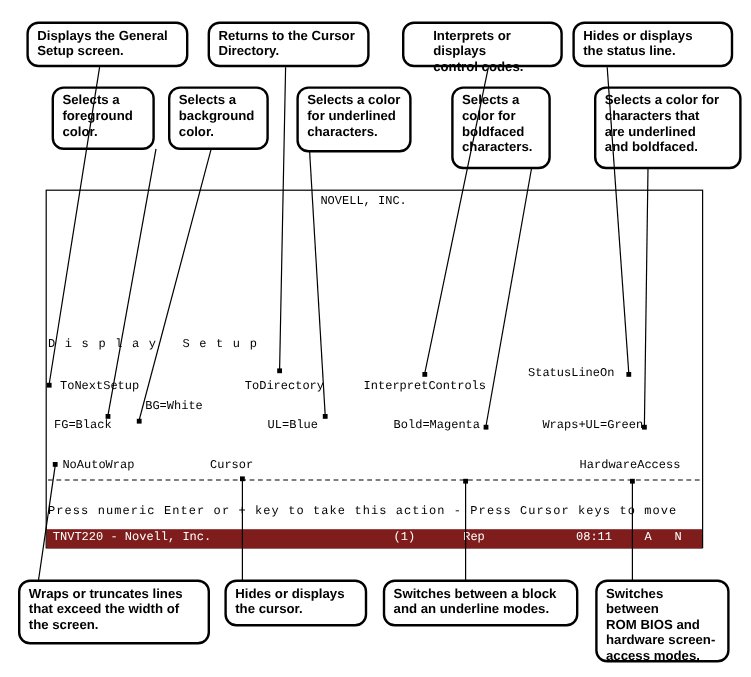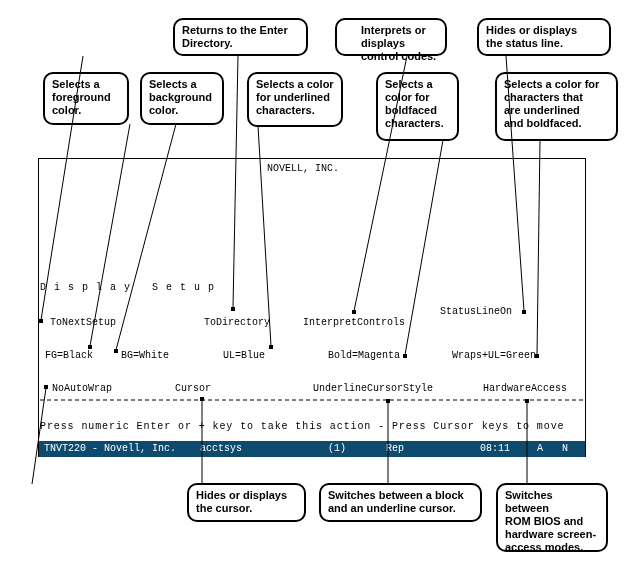--- a/index.html
+++ b/index.html
@@ -23,36 +23,38 @@
   }
   .term {
     position:absolute;
     font:10px/12px "Liberation Mono", "DejaVu Sans Mono", monospace;
     color:#000; white-space:pre;
   }
   .title-spaced { letter-spacing:1px; }
   .hint-line { letter-spacing:0.9px; }
   .statusbar {
     position:absolute; left:39px; top:441px;
-    width:546px; height:16px; background:#0c4a6e;
+    width:546px; height:16px; background:#7f1d1d;
   }
   .statusbar .term { color:#fff; line-height:16px; top:0; }
   svg.overlay {
     position:absolute; left:0; top:0;
     pointer-events:none;
   }
 </style>
 </head>
 <body>
 
 <div class="stage">
 
-  <div class="callout" style="left:173px; top:18px; width:135px; height:38px;">Returns to the Enter
+  <div class="callout" style="left:22px;  top:18px; width:135px; height:38px;">Displays the General
+Setup screen.</div>
+  <div class="callout" style="left:173px; top:18px; width:135px; height:38px;">Returns to the Cursor
 Directory.</div>
-  <div class="callout" style="left:335px; top:18px; width:112px; height:38px;padding-left:24px;">Interprets or displays
+  <div class="callout" style="left:335px; top:18px; width:134px; height:38px;padding-left:24px;">Interprets or displays
 control codes.</div>
   <div class="callout" style="left:477px; top:18px; width:134px; height:38px;">Hides or displays
 the status line.</div>
 
   <div class="callout" style="left:43px;  top:72px; width:86px;  height:53px;">Selects a
 foreground
 color.</div>
   <div class="callout" style="left:140px; top:72px; width:84px;  height:53px;">Selects a
 background
 color.</div>
@@ -72,46 +74,48 @@
 
   <span class="term" style="left:267px; top:163px;">NOVELL, INC.</span>
   <span class="term title-spaced" style="left:40px; top:282px;">D i s p l a y   S e t u p</span>
 
   <span class="term" style="left:50px;  top:317px;">ToNextSetup</span>
   <span class="term" style="left:204px; top:317px;">ToDirectory</span>
   <span class="term" style="left:303px; top:317px;">InterpretControls</span>
   <span class="term" style="left:440px; top:306px;">StatusLineOn</span>
 
   <span class="term" style="left:45px;  top:350px;">FG=Black</span>
-  <span class="term" style="left:121px; top:350px;">BG=White</span>
+  <span class="term" style="left:121px; top:334px;">BG=White</span>
   <span class="term" style="left:223px; top:350px;">UL=Blue</span>
   <span class="term" style="left:328px; top:350px;text-align:right;">Bold=Magenta</span>
   <span class="term" style="left:452px; top:350px;">Wraps+UL=Green</span>
 
   <span class="term" style="left:52px;  top:383px;">NoAutoWrap</span>
   <span class="term" style="left:175px; top:383px;">Cursor</span>
-  <span class="term" style="left:313px; top:383px;">UnderlineCursorStyle</span>
   <span class="term" style="left:483px; top:383px;">HardwareAccess</span>
 
   <span class="term hint-line" style="left:40px; top:421px;">Press numeric Enter or + key to take this action - Press Cursor keys to move</span>
 
   <div class="statusbar">
     <span class="term" style="left:5px;">TNVT220 - Novell, Inc.</span>
-    <span class="term" style="left:161px;">acctsys</span>
+    <span class="term" style="left:161px;margin-top:19px;">acctsys</span>
     <span class="term" style="left:289px;">(1)</span>
     <span class="term" style="left:347px;">Rep</span>
     <span class="term" style="left:397px;margin-left:44px;">08:11</span>
     <span class="term" style="left:498px;">A</span>
     <span class="term" style="left:523px;">N</span>
   </div>
 
+  <div class="callout" style="left:15px;  top:483px; width:160px; height:54px;">Wraps or truncates lines
+that exceed the width of
+the screen.</div>
   <div class="callout" style="left:187px; top:483px; width:119px; height:39px;">Hides or displays
 the cursor.</div>
   <div class="callout" style="left:319px; top:483px; width:163px; height:39px;">Switches between a block
-and an underline cursor.</div>
+and an underline modes.</div>
   <div class="callout" style="left:496px; top:483px; width:112px; height:69px;">Switches between
 ROM BIOS and
 hardware screen-
 access modes.</div>
 
   <svg class="overlay" width="626" height="564" viewBox="0 0 626 564">
     <g stroke="#000" stroke-width="1">
       <line x1="83" y1="56" x2="41" y2="320"></line>
       <line x1="238" y1="56" x2="233" y2="308"></line>
       <line x1="407" y1="56" x2="354" y2="311"></line>

